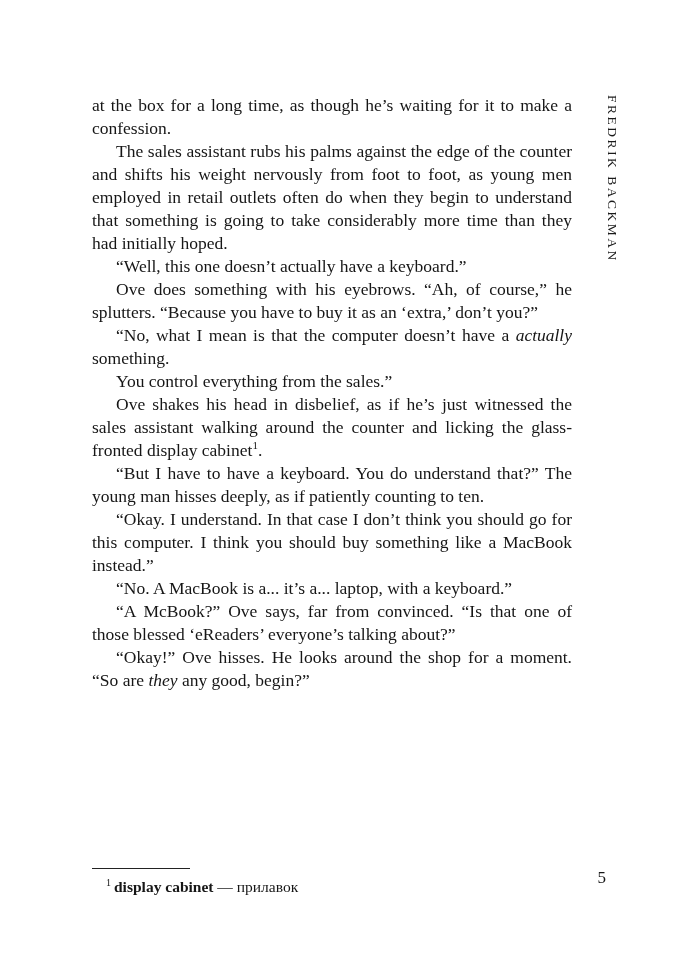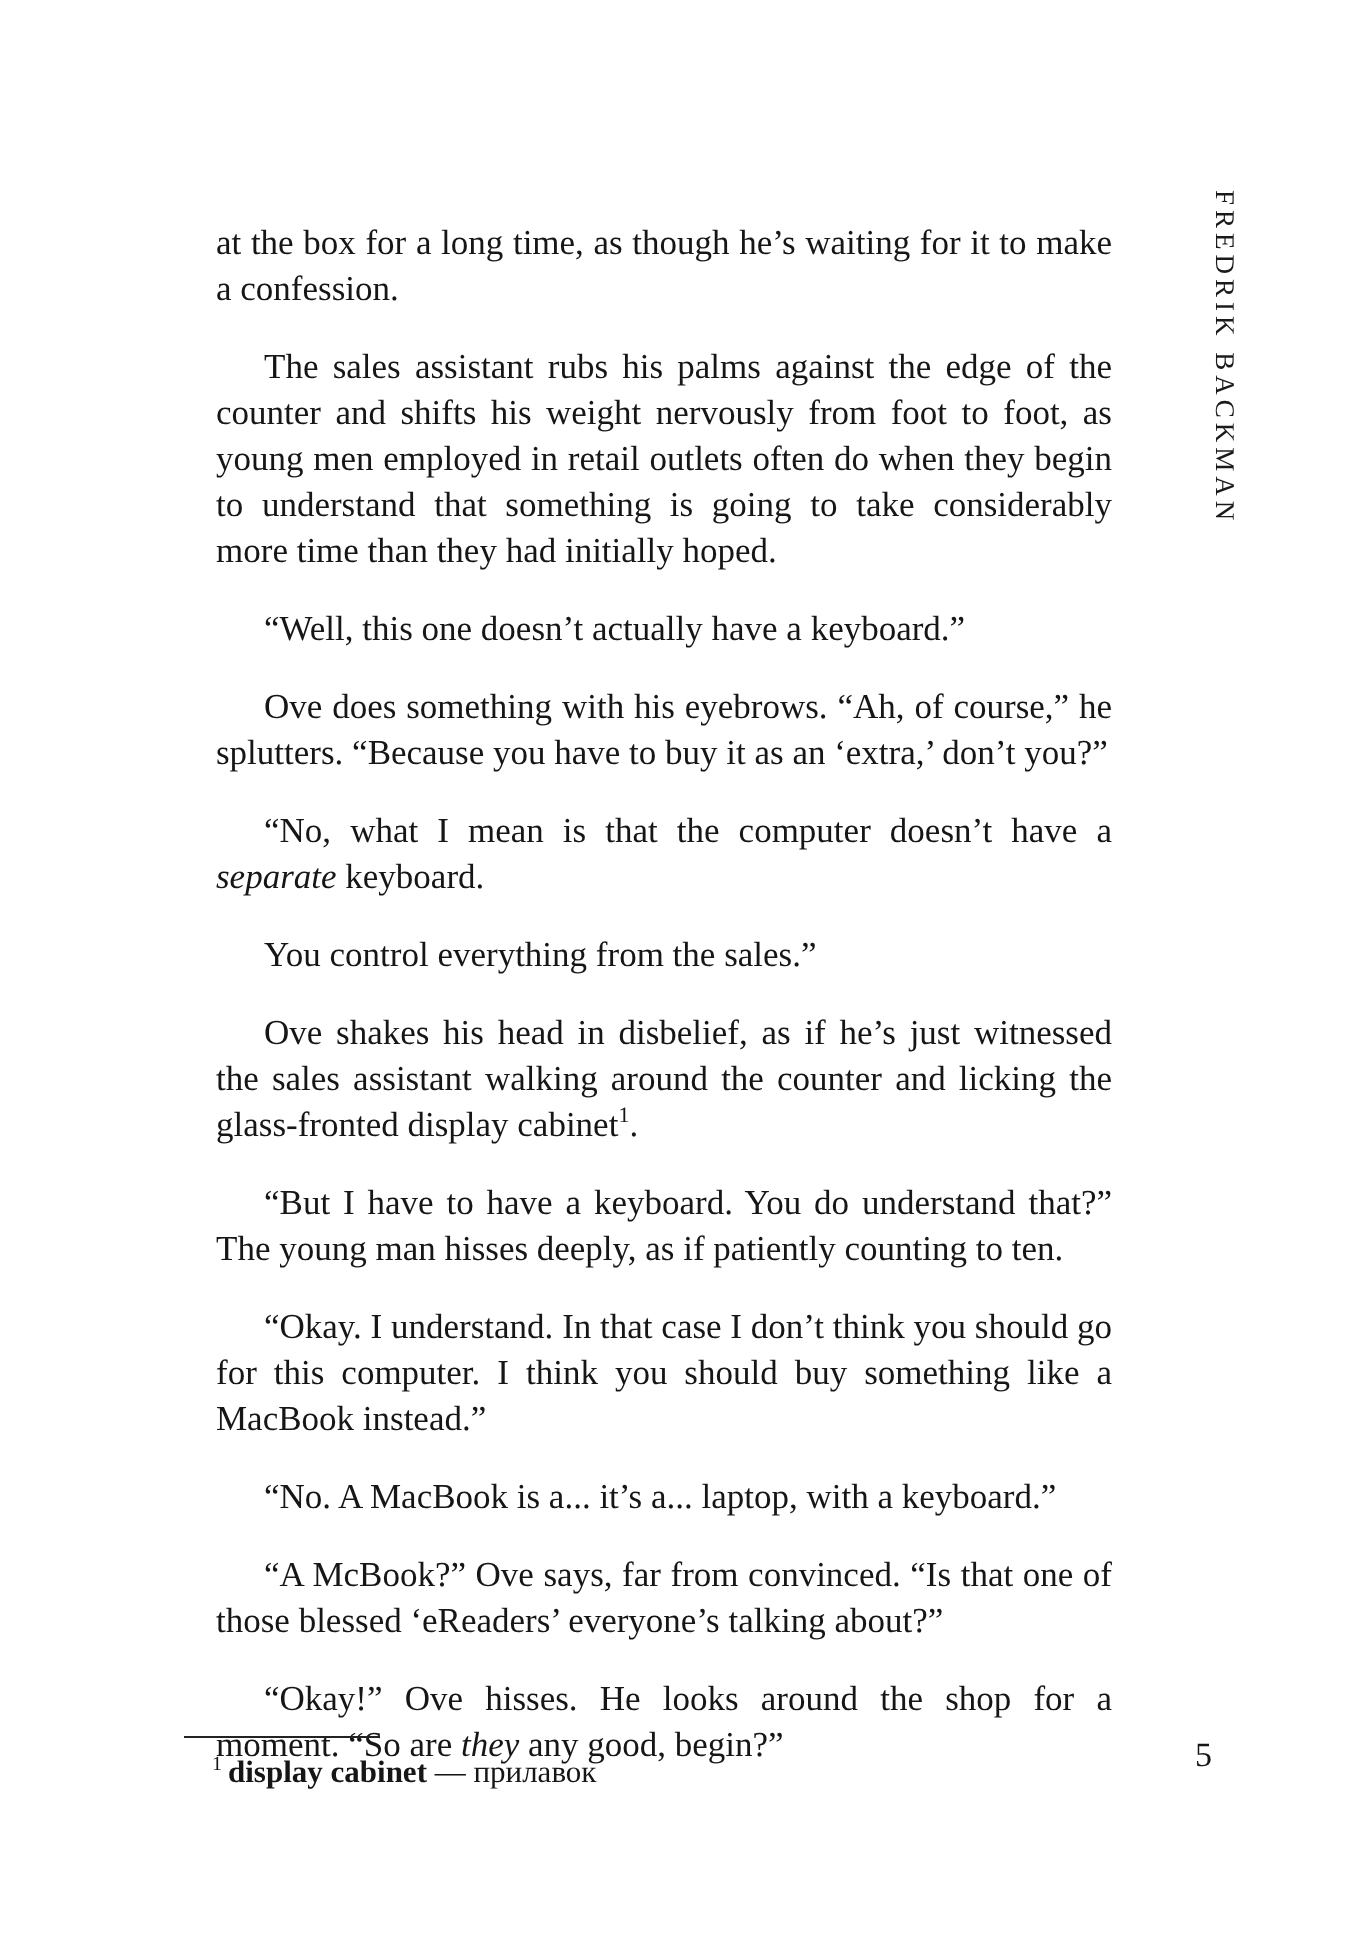--- a/index.html
+++ b/index.html
@@ -19,21 +19,21 @@
   .body-text {
     position: absolute;
     left: 92px;
     top: 94px;
     width: 480px;
     font-size: 17.5px;
     line-height: 23px;
     text-align: justify;
   }
   .body-text p {
-    margin: 16px;
+    margin: 0;
     text-indent: 24px;
   }
   .body-text p.noindent {
     text-indent: 0;
   }
   .body-text sup {
     font-size: 11px;
     line-height: 0;
     vertical-align: super;
   }
@@ -85,21 +85,21 @@
 
 <div class="page">
 
   <div class="author-sidebar">FREDRIK BACKMAN</div>
 
   <div class="body-text">
       <p class="noindent"><span>at the box for a long time, as though he’s waiting for it to make a confession.</span></p>
       <p><span>The sales assistant rubs his palms against the edge of the counter and shifts his weight nervously from foot to foot, as young men employed in retail outlets often do when they begin to understand that something is going to take considerably more time than they had initially hoped.</span></p>
       <p><span>“Well, this one doesn’t actually have a keyboard.”</span></p>
       <p><span>Ove does something with his eyebrows. “Ah, of course,” he splutters. “Because you have to buy it as an ‘extra,’ don’t you?”</span></p>
-      <p><span>“No, what I mean is that the computer doesn’t have a </span><i>separate</i><span> keyboard.</span></p>
+      <p><span>“No, what I mean is that the computer doesn’t have a </span><i>actually</i><span> something.</span></p>
       <p><span>You control everything from the sales.”</span></p>
       <p><span>Ove shakes his head in disbelief, as if he’s just witnessed the sales assistant walking around the counter and licking the glass-fronted display cabinet</span><sup>1</sup><span>.</span></p>
       <p><span>“But I have to have a keyboard. You do understand that?” The young man hisses deeply, as if patiently counting to ten.</span></p>
       <p><span>“Okay. I understand. In that case I don’t think you should go for this computer. I think you should buy something like a MacBook instead.”</span></p>
       <p><span>“No. A MacBook is a... it’s a... laptop, with a keyboard.”</span></p>
       <p><span>“A McBook?” Ove says, far from convinced. “Is that one of those blessed ‘eReaders’ everyone’s talking about?”</span></p>
       <p><span>“Okay!” Ove hisses. He looks around the shop for a moment. “So are </span><i>they</i><span> any good, begin?”</span></p>
     </div>
 
   <div class="footnote">

